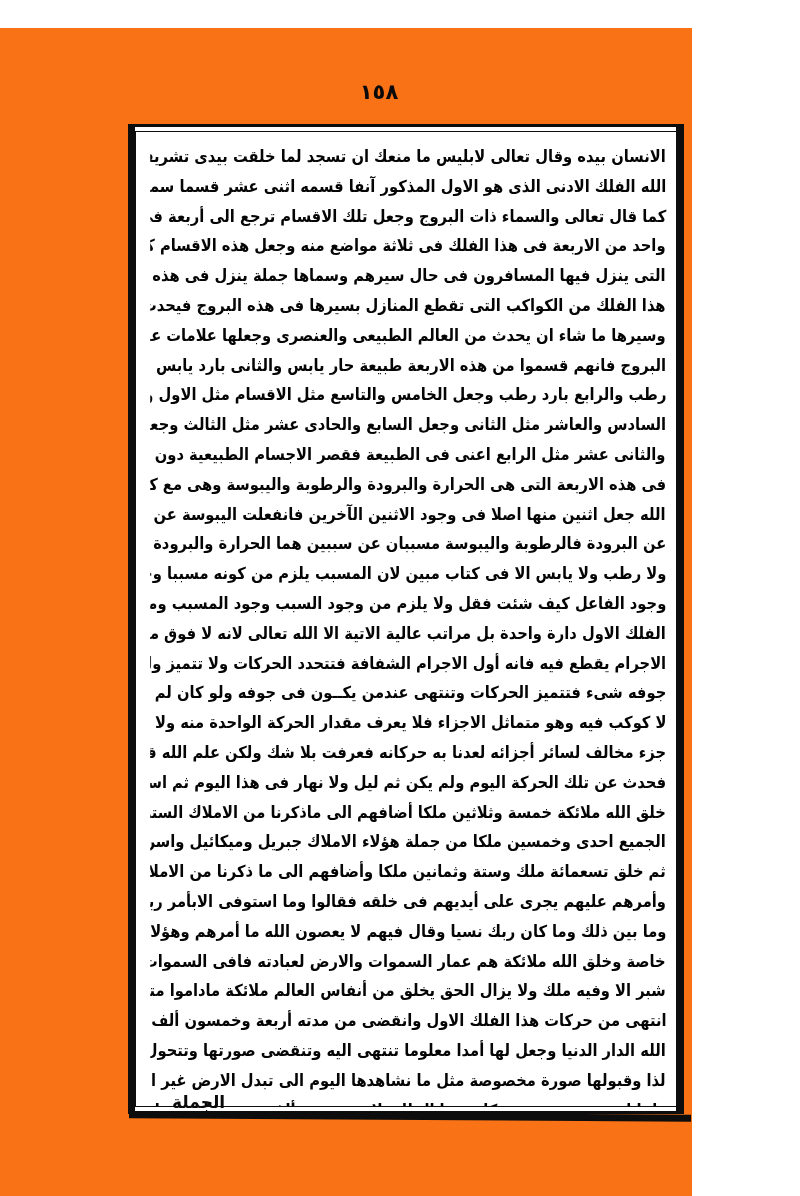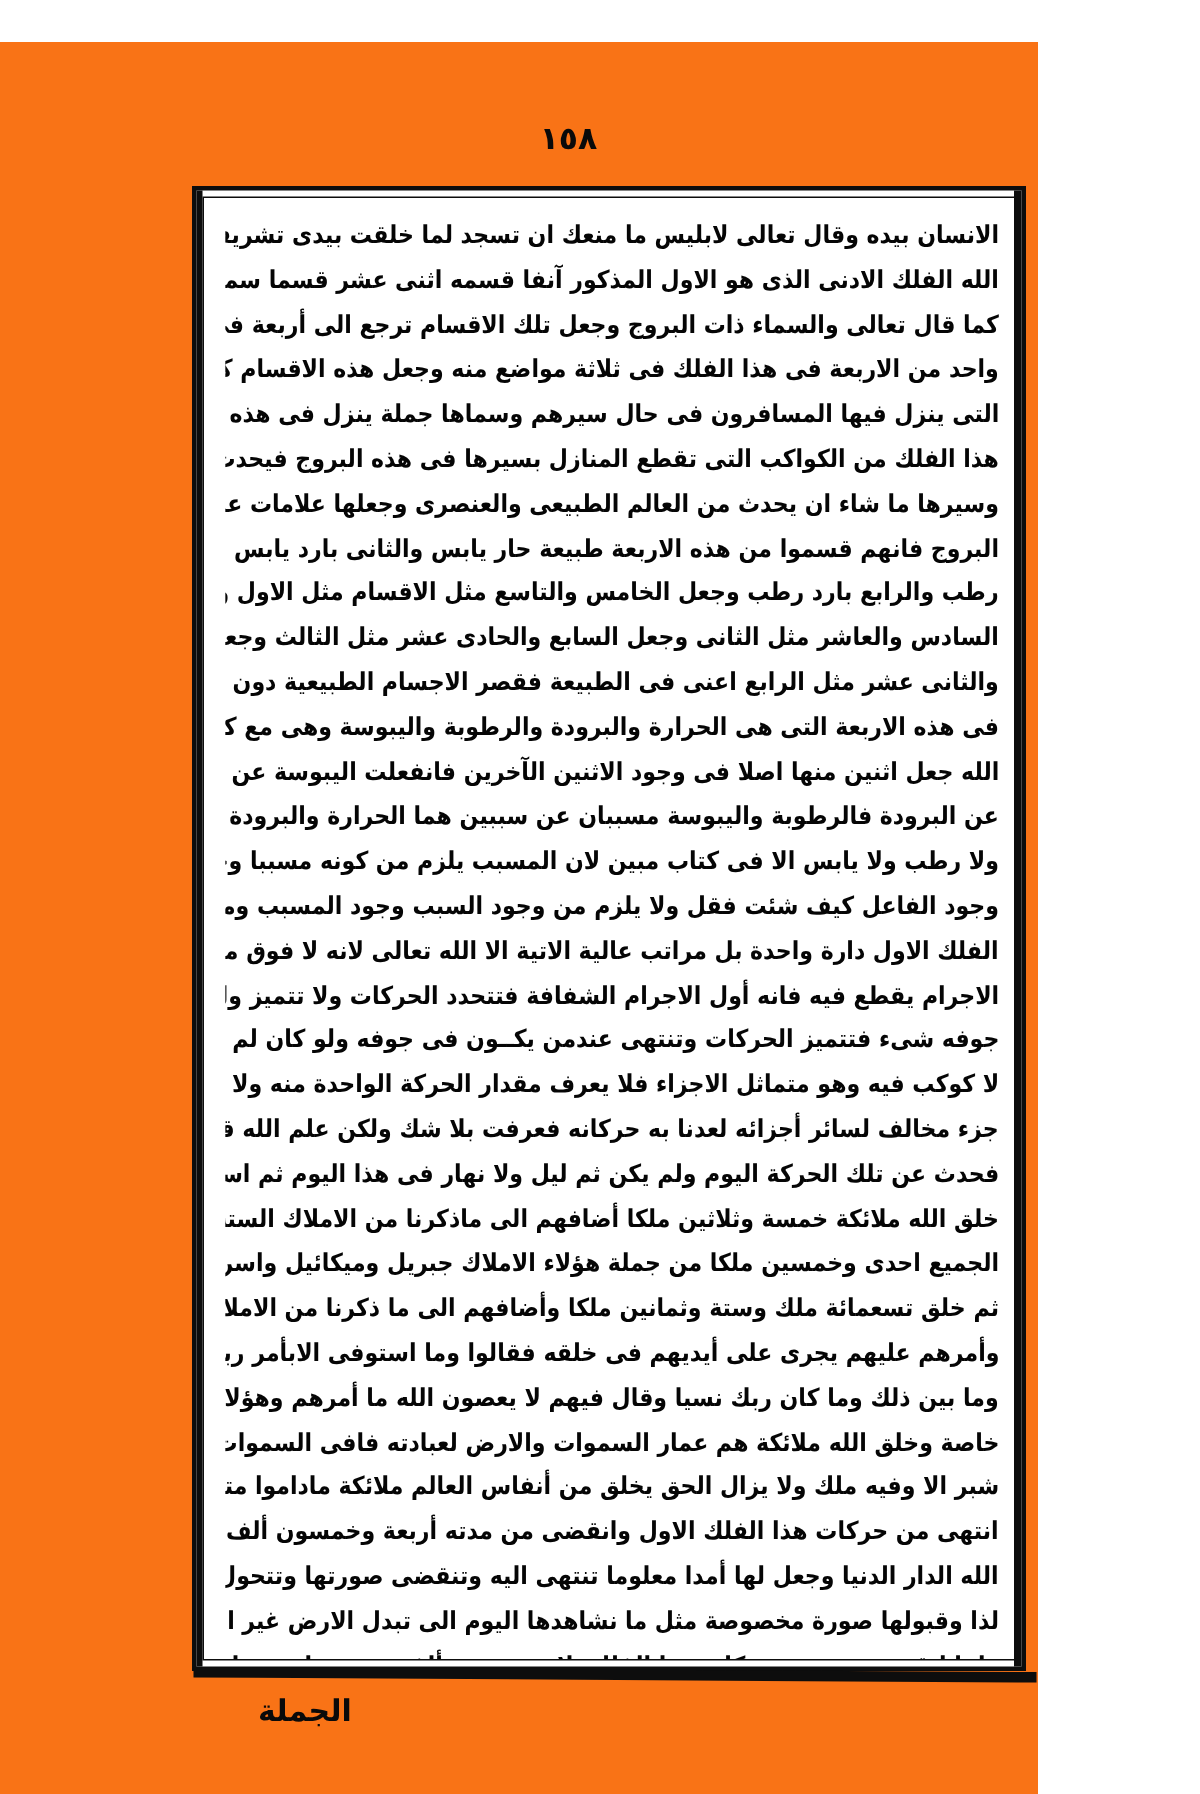--- a/index.html
+++ b/index.html
@@ -116,22 +116,22 @@
     transform: scaleX(0.99);
     transform-origin: right center;
     padding: 0 1px;
     box-sizing: border-box;
   }
 
   
   #catchword {
     position: absolute;
     left: 172px;
-    top: 1100px;
-    font-size: 20px;
+    top: 1064px;
+    font-size: 17px;
     font-weight: 600;
     color: #0a0a0a;
     direction: rtl;
   }
 </style>
 </head>
 <body>
 
 <div id="page-sheet">
 

